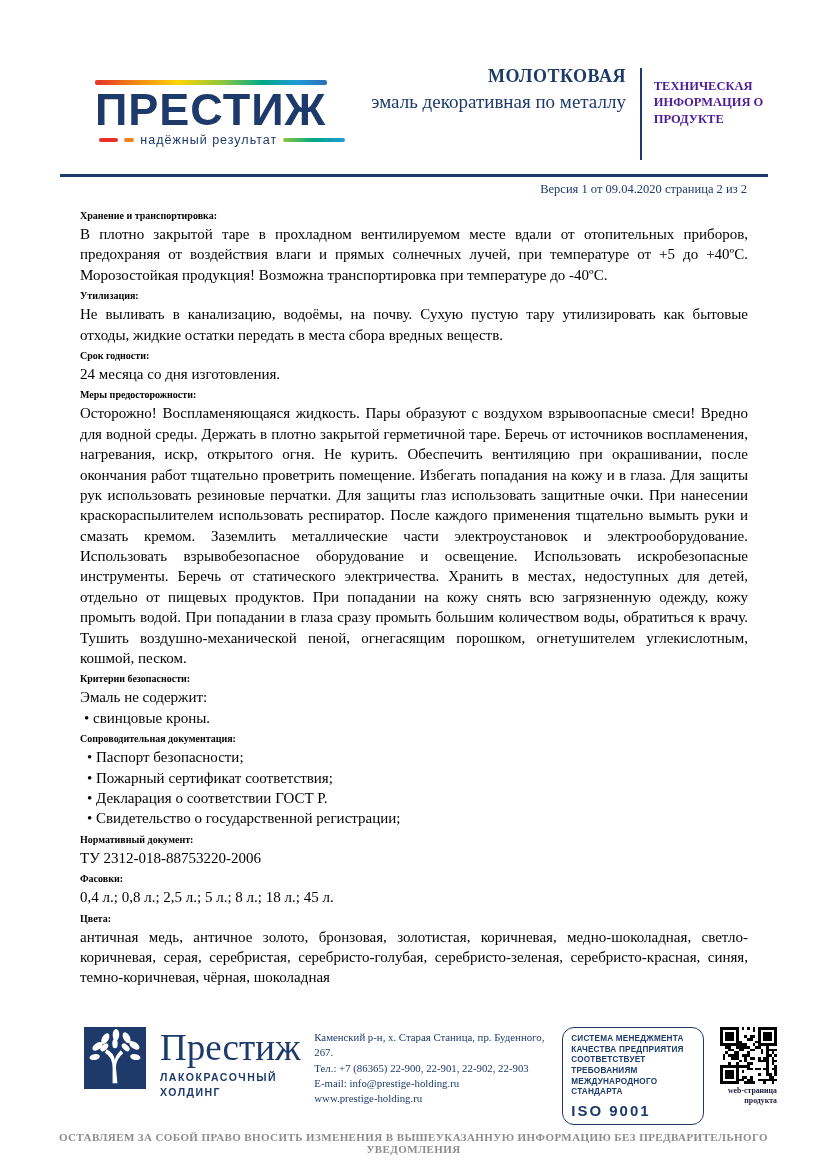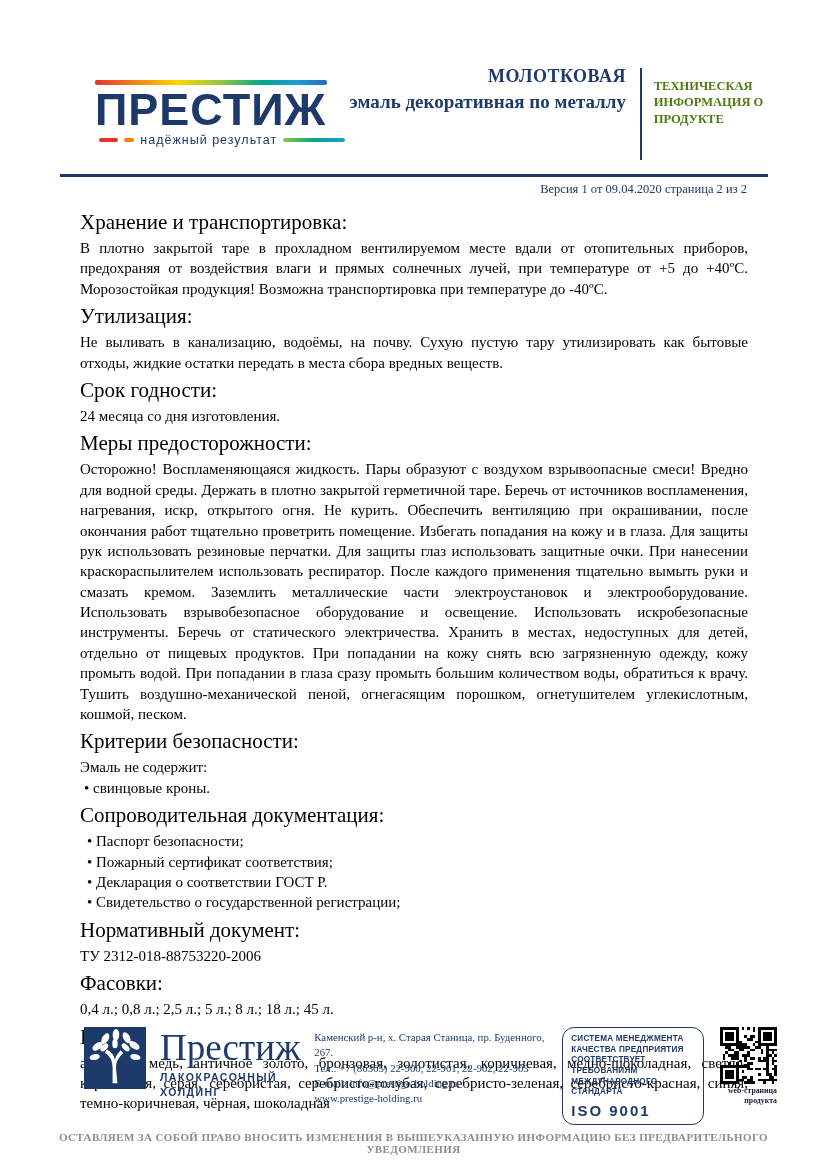--- a/index.html
+++ b/index.html
@@ -29,34 +29,34 @@
   .dash { height:4px; border-radius:2px; }
   .dash-red { width:24px; background:#e8312a; }
   .dash-orange { width:13px; background:#f08019; }
   .dash-grad { width:78px; background:linear-gradient(90deg,#8dc63f,#00a886,#1e9cd7); }
   .tagline-text {
     font-family:"Liberation Sans", sans-serif;
     font-size:12.5px; color:#1d3a6b; letter-spacing:1px; white-space:nowrap;
   }
   .title-block { margin-left:auto; width:312px; text-align:right; color:#1d3a6b; padding-top:2px; }
   .title-line1 { font-size:18px; font-weight:bold; letter-spacing:.5px; }
-  .title-line2 { font-size:19px; font-weight:bold; line-height:1.35; margin-top:2px; }
+  .title-line2 { font-size:19px; font-weight:normal; line-height:1.35; margin-top:2px; }
   .header-vrule { width:2px; background:#1d3a6b; height:92px; margin:4px 12px 0 14px; }
   .doc-type {
     width:128px; padding-top:14px;
-    font-size:12.5px; font-weight:bold; color:#4d7c0f; line-height:1.3;
+    font-size:12.5px; font-weight:bold; color:#4c1d95; line-height:1.3;
   }
   .header-rule { height:3px; background:#1d3a6b; margin:14px 59px 0 60px; }
   .version-line {
     text-align:right; margin:5px 80px 0 0;
     font-size:12.5px; color:#1d3a6b;
   }
   
   .content { padding:8px 79px 0 80px; }
-  .sec-h { font-size:21px; font-weight:normal; margin:5px 0 3px; }
+  .sec-h { font-size:10px; font-weight:bold; margin:5px 0 3px; }
   .sec-p { font-size:15px; line-height:1.36; text-align:justify; }
   .bullets { list-style:none; }
   .bullets li { font-size:15px; line-height:1.36; padding-left:4px; }
   .bullets li::before { content:"• "; }
   .precautions { display:flex; align-items:flex-start; gap:10px; margin-top:2px; }
   .hazard-icon { flex:0 0 74px; padding-top:3px; }
   
   .footer { position:absolute; left:84px; right:50px; bottom:44px; display:flex; align-items:flex-start; }
   .tree-box { width:62px; height:62px; background:#1d3a6b; flex:0 0 62px; }
   .brand-block { margin-left:14px; width:158px; padding-top:2px; }

